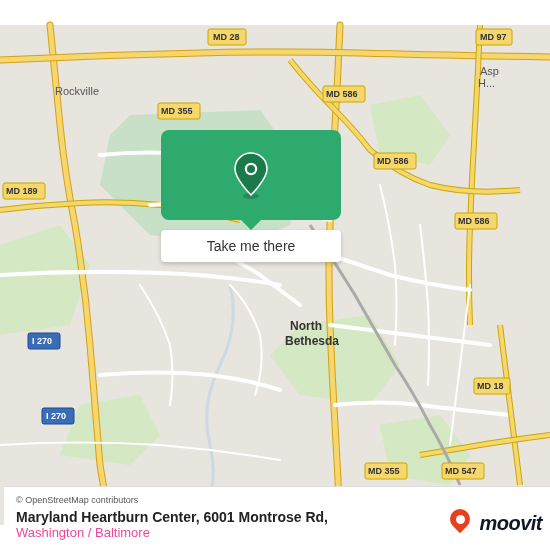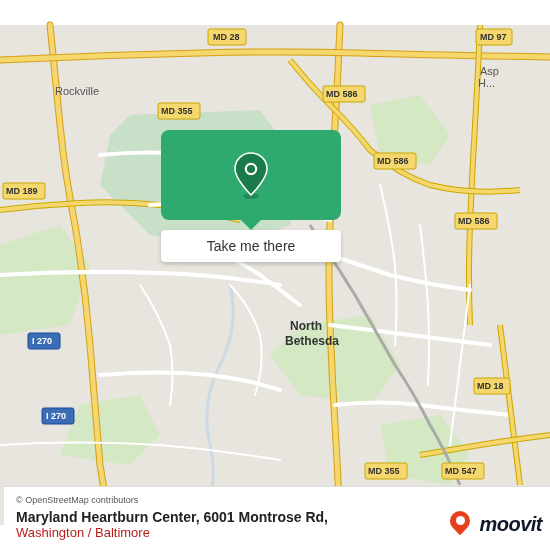--- a/index.html
+++ b/index.html
@@ -144,21 +144,21 @@
     }
 
     #attribution {
       font-size: 9px;
       color: #555;
       margin-bottom: 4px;
     }
 
     #location-row {
       display: flex;
-      align-items: center;
+      align-items: flex-start;
       justify-content: space-between;
     }
 
     #location-text {
       font-size: 14px;
       font-weight: 600;
       color: #222;
       flex: 1;
     }
 
@@ -301,21 +301,21 @@
     <button id="popup-button">Take me there</button>
   </div>
 
   <div id="bottom-bar">
     <div id="attribution">
       <span>© OpenStreetMap contributors</span>
     </div>
     <div id="location-row">
       <div id="location-text">
         <div>Maryland Heartburn Center, 6001 Montrose Rd,</div>
-        <div style="font-size:13px; font-weight:400; color:#b91c1c;">Washington / Baltimore</div>
+        <div style="font-size:13px; font-weight:400; color:#ec4899;">Washington / Baltimore</div>
       </div>
       <div id="moovit-logo">
         <div style="position:relative; width:22px; height:28px; margin-right:3px;">
           <div style="width:20px; height:20px; background:#e8401c; border-radius:50% 50% 50% 0; transform:rotate(-45deg); position:absolute; top:0; left:0;"></div>
           <div style="width:9px; height:9px; background:white; border-radius:50%; position:absolute; top:5.5px; left:5.5px; transform:none;"></div>
         </div>
         <span style="font-size:20px; font-weight:900; color:#0f172a; font-style:italic; letter-spacing:-0.5px;">moovit</span>
       </div>
     </div>
   </div>

